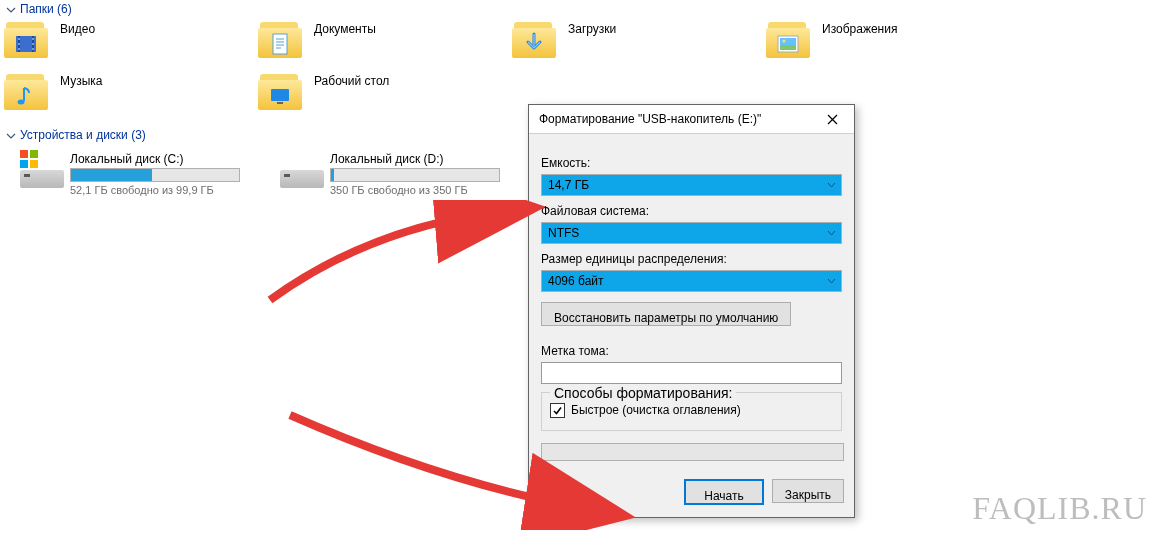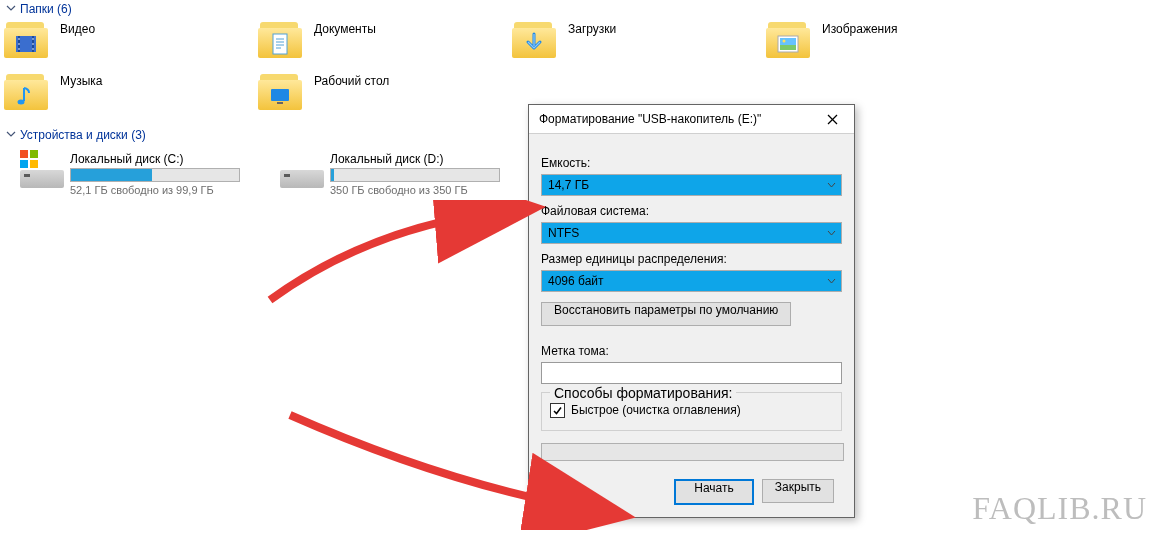--- a/index.html
+++ b/index.html
@@ -1,16 +1,16 @@
 <!DOCTYPE html>
 <html><head>
 <meta charset="utf-8">
 <style>
   html,body{margin:0;padding:0;font-family:"Segoe UI",Arial,sans-serif;font-size:12px;color:#000;background:#fff;width:1167px;height:535px;overflow:hidden;position:relative}
-  .section-header{display:flex;align-items:flex-start;color:#003399;font-size:12px;padding:2px 0 6px 6px}
+  .section-header{display:flex;align-items:center;color:#003399;font-size:12px;padding:2px 0 6px 6px}
   .chev{width:10px;height:10px;margin-right:4px;display:inline-block}
   .chev svg{width:10px;height:10px}
   .folders-grid{display:flex;flex-wrap:wrap}
   .folder-item{display:flex;align-items:flex-start;width:250px;height:52px;padding-left:4px}
   .folder-icon{width:48px;height:40px;position:relative;margin-right:8px}
   .folder-back{position:absolute;left:2px;top:0;width:38px;height:10px;background:#f7d96f;border-radius:3px 3px 0 0}
   .folder-front{position:absolute;left:0;top:6px;width:44px;height:30px;background:linear-gradient(#ffe89a,#f3c33c);border-radius:2px}
   .folder-overlay{position:absolute;left:10px;top:10px;width:24px;height:24px}
   .folder-label{font-size:12px}
   .drives-row{display:flex}
@@ -27,29 +27,29 @@
   
   .dialog{position:absolute;left:528px;top:104px;width:325px;border:1px solid #646464;background:#f0f0f0;box-shadow:3px 3px 8px rgba(0,0,0,.25)}
   .titlebar{height:28px;background:#fff;display:flex;align-items:center;padding-left:10px;font-size:12px;border-bottom:1px solid #d0d0d0}
   .titlebar .spacer{flex:1}
   .close-btn{width:44px;height:28px;display:flex;align-items:center;justify-content:center}
   .dlg-body{padding:10px 12px 8px 12px}
   .lbl{font-size:12px;margin-bottom:4px;margin-top:8px}
   .lbl:first-child{margin-top:12px}
   .combo{width:100%;height:22px;border:1px solid #adadad;background:#0ea5e9;display:flex;align-items:center;padding:0 6px;box-sizing:border-box;font-size:12px;position:relative}
   .combo .arrow{position:absolute;right:5px;top:6px}
-  .btn{height:22px;border:1px solid #adadad;background:#e1e1e1;font-size:12px;display:inline-flex;align-items:flex-start;justify-content:center;padding:0 12px}
+  .btn{height:22px;border:1px solid #adadad;background:#e1e1e1;font-size:12px;display:inline-flex;align-items:flex-end;justify-content:center;padding:0 12px}
   .btn.primary{border:2px solid #0078d7;padding:0 18px}
   .input{width:100%;height:22px;border:1px solid #9a9a9a;background:#fff;box-sizing:border-box}
   .groupbox{border:1px solid #d0d0d0;padding:10px 8px 12px 8px;margin-top:8px;position:relative}
   .groupbox-title{position:absolute;top:-8px;left:8px;background:#f0f0f0;padding:0 4px;font-size:14px}
   .chk{display:flex;font-size:12px}
   .chk-box{width:13px;height:13px;border:1px solid #333;background:#fff;margin-right:6px;display:flex;align-items:center;justify-content:center}
   .progress{width:100%;height:16px;border:1px solid #b0b0b0;background:#e6e6e6;margin-top:12px}
-  .dlg-buttons{display:flex;justify-content:flex-end;gap:8px;padding:10px 20px 12px 0}
+  .dlg-buttons{display:flex;justify-content:flex-end;gap:8px;padding:10px 10px 12px 0}
   .watermark{position:absolute;right:20px;bottom:8px;font-family:Liberation Serif, serif;font-size:32px;color:#bdbdbd;letter-spacing:1px}
   
   .arrow-svg{position:absolute;pointer-events:none}
 </style>
 </head>
 <body>
 
 <div class="section-header">
   <span class="chev"><svg viewBox="0 0 10 10">
         <polyline points="1,3 5,7 9,3" fill="none" stroke="#457" stroke-width="1.2"></polyline>

